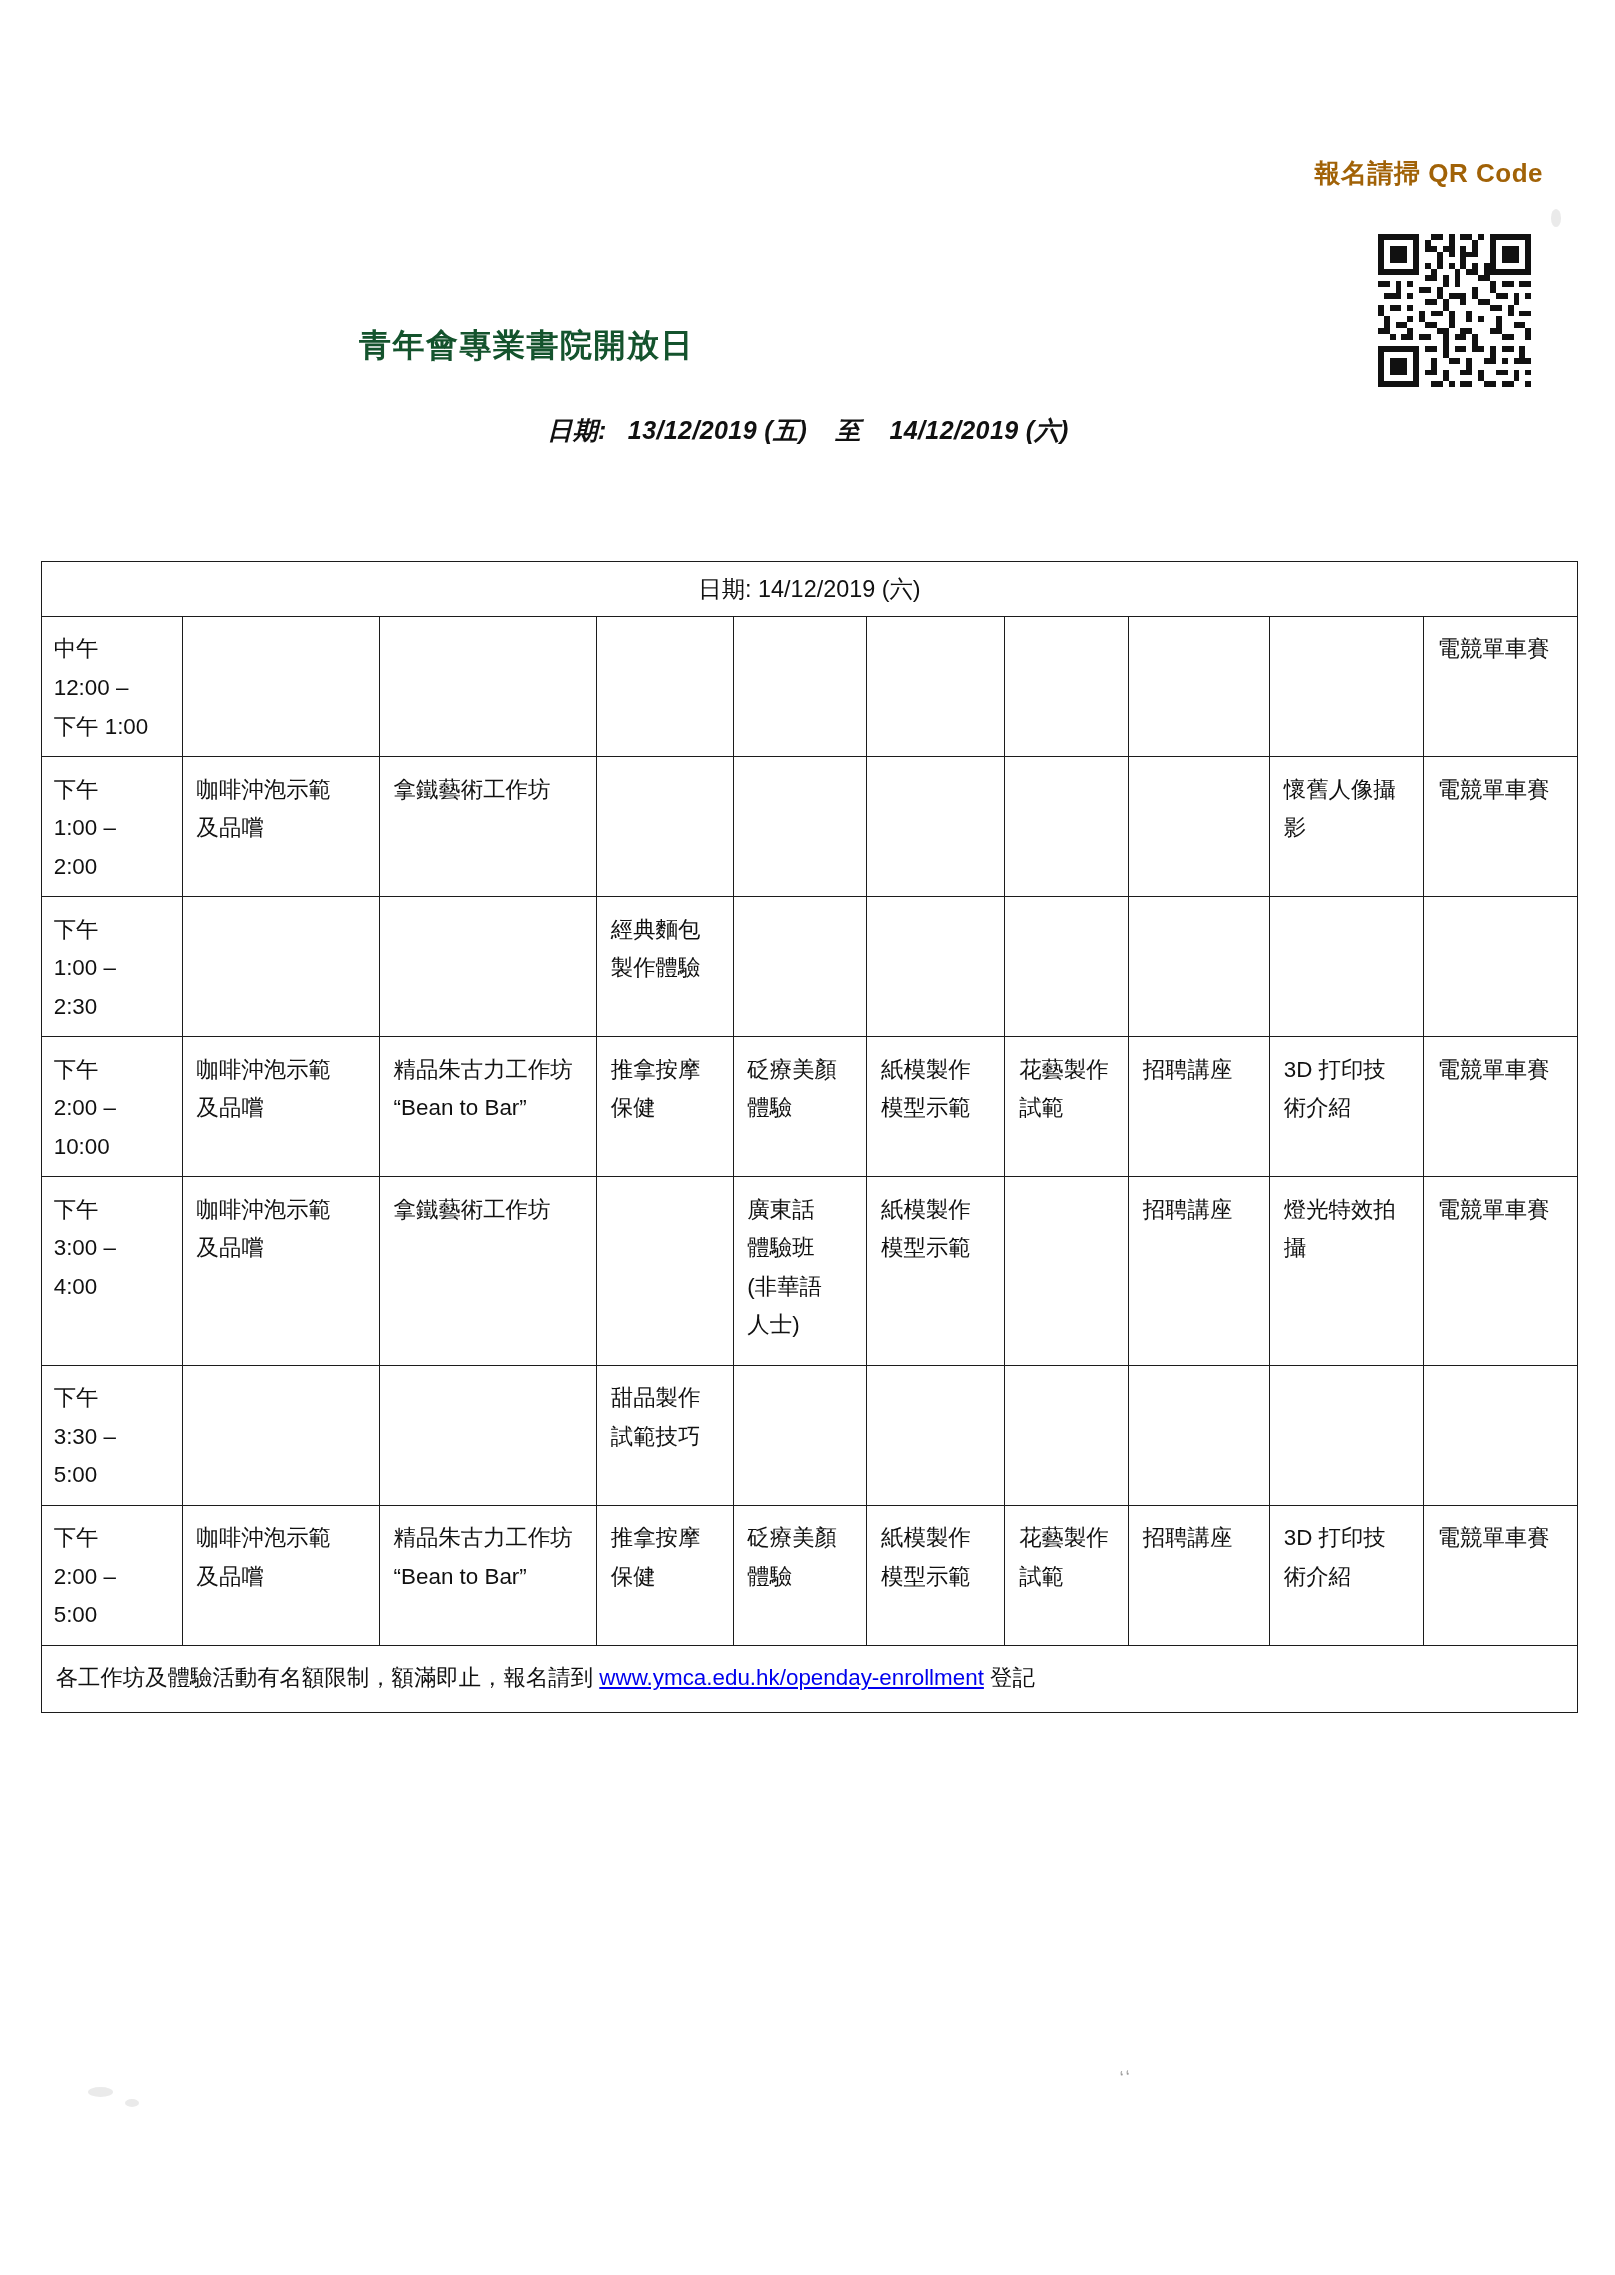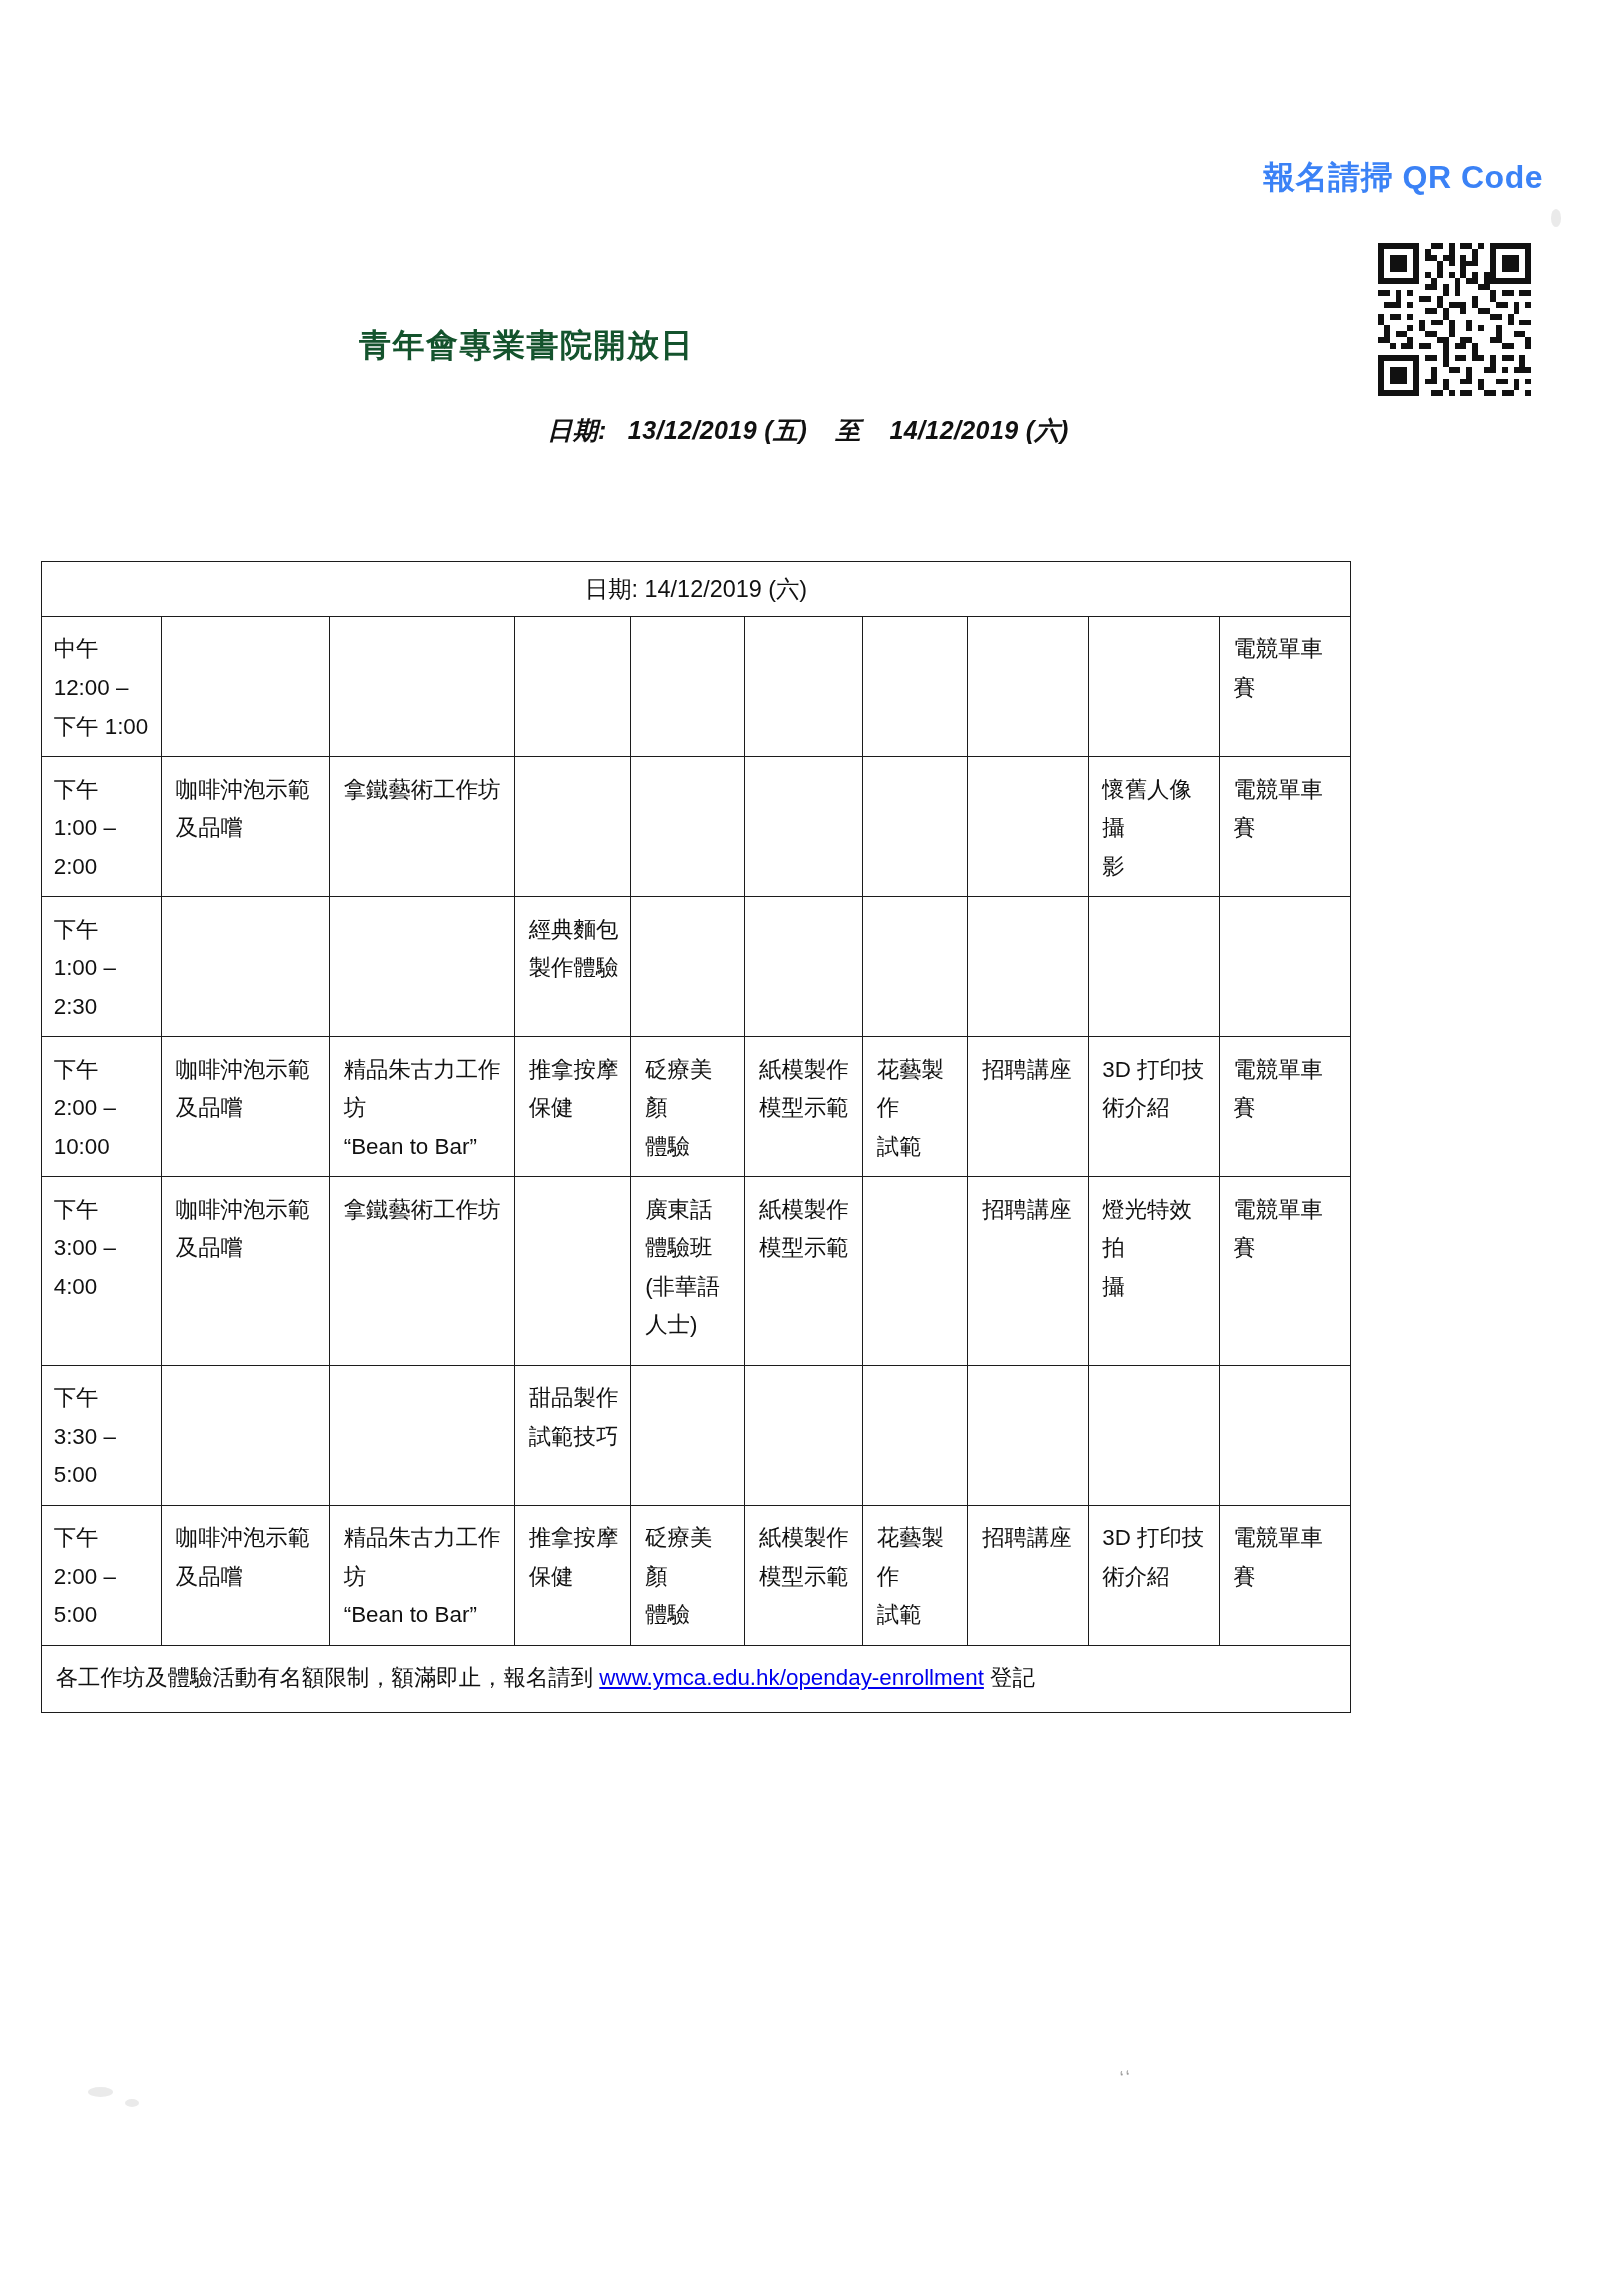--- a/index.html
+++ b/index.html
@@ -24,26 +24,26 @@
 
   
   .qr-block {
     position: absolute;
     top: 156px;
     right: 73px;
     width: 419px;
     text-align: right;
   }
   .qr-caption {
-    font-size: 32px;
+    font-size: 26px;
     font-weight: bold;
     letter-spacing: 0.5px;
     margin-bottom: 37px;
     white-space: nowrap;
-    color: #3b82f6;
+    color: #a16207;
   }
   .qr-wrap {
     display: inline-block;
     padding: 0;
     line-height: 0;
   }
   .qr-code {
     width: 171px;
     height: 171px;
     display: block;
@@ -74,21 +74,21 @@
   .subline-date { top: 414px; font-style: italic; }
   .subline-target { top: 468px; }
   .subline .lbl { margin-right: 13.7px; }
   .subline .gap { display: inline-block; width: 13.7px; }
 
   
   .sched {
     position: absolute;
     left: 41px;
     top: 561px;
-    width: 1310px;
+    width: 1537px;
     border-collapse: collapse;
     table-layout: fixed;
     font-size: 22.4px;
     color: #111;
   }
   .sched td, .sched th {
     border: 1.5px solid #1c1c1c;
     vertical-align: top;
     padding: 13.7px 9.8px 9.8px 13.7px;
     font-weight: normal;

